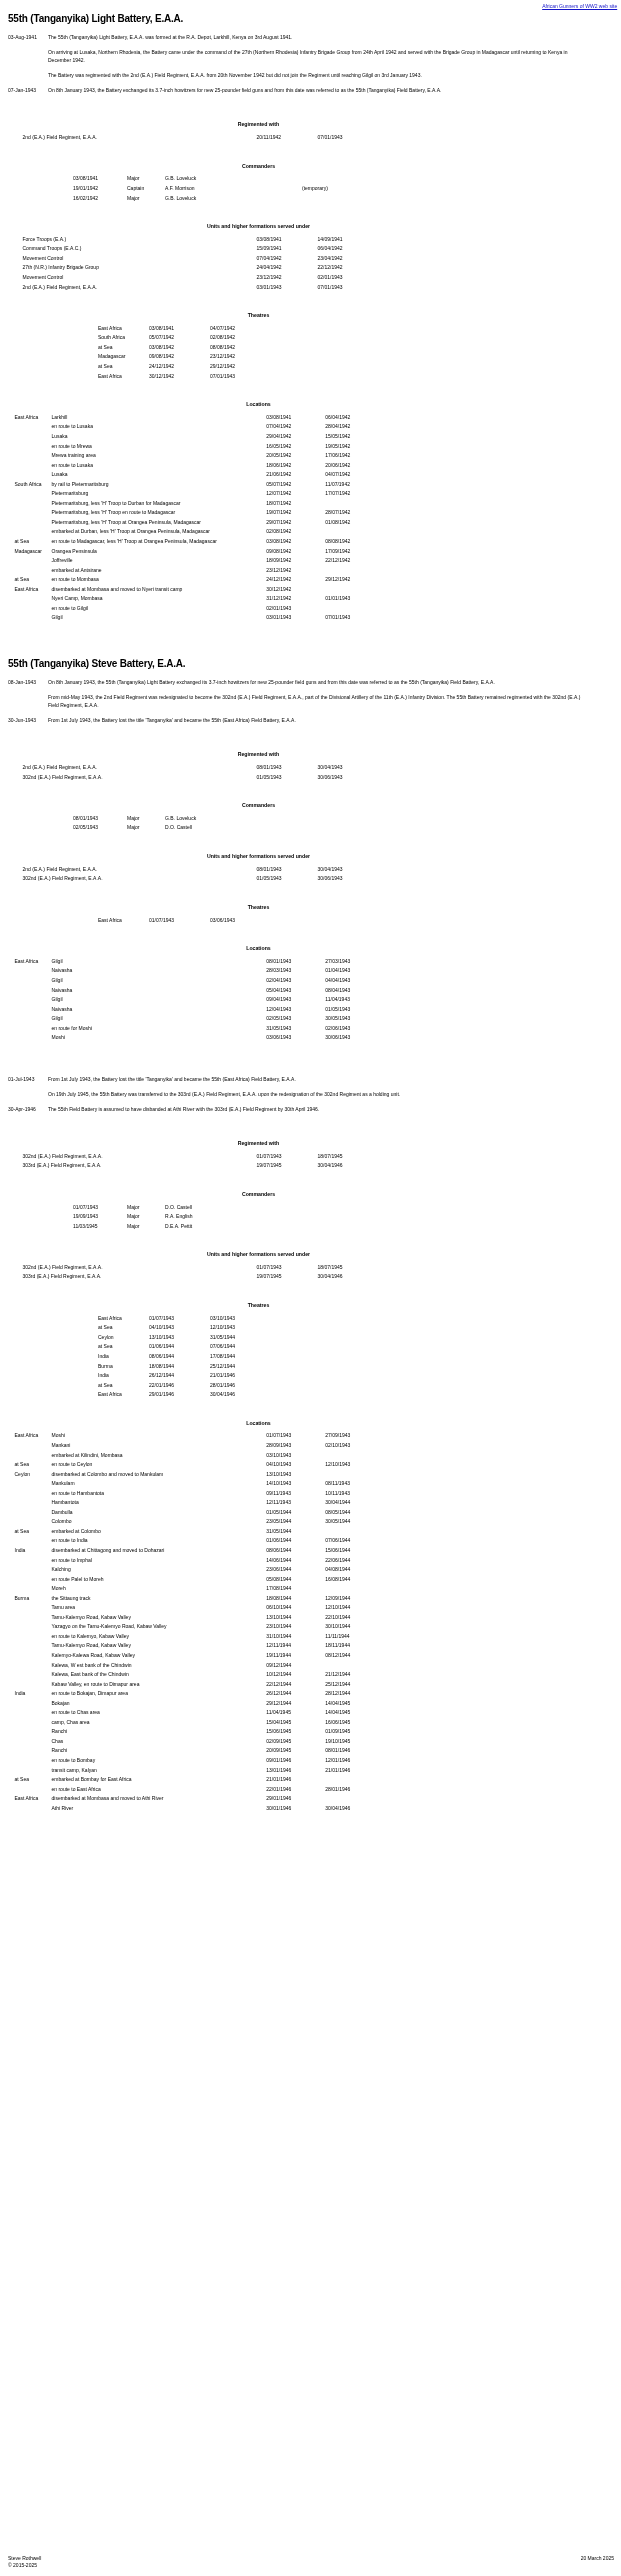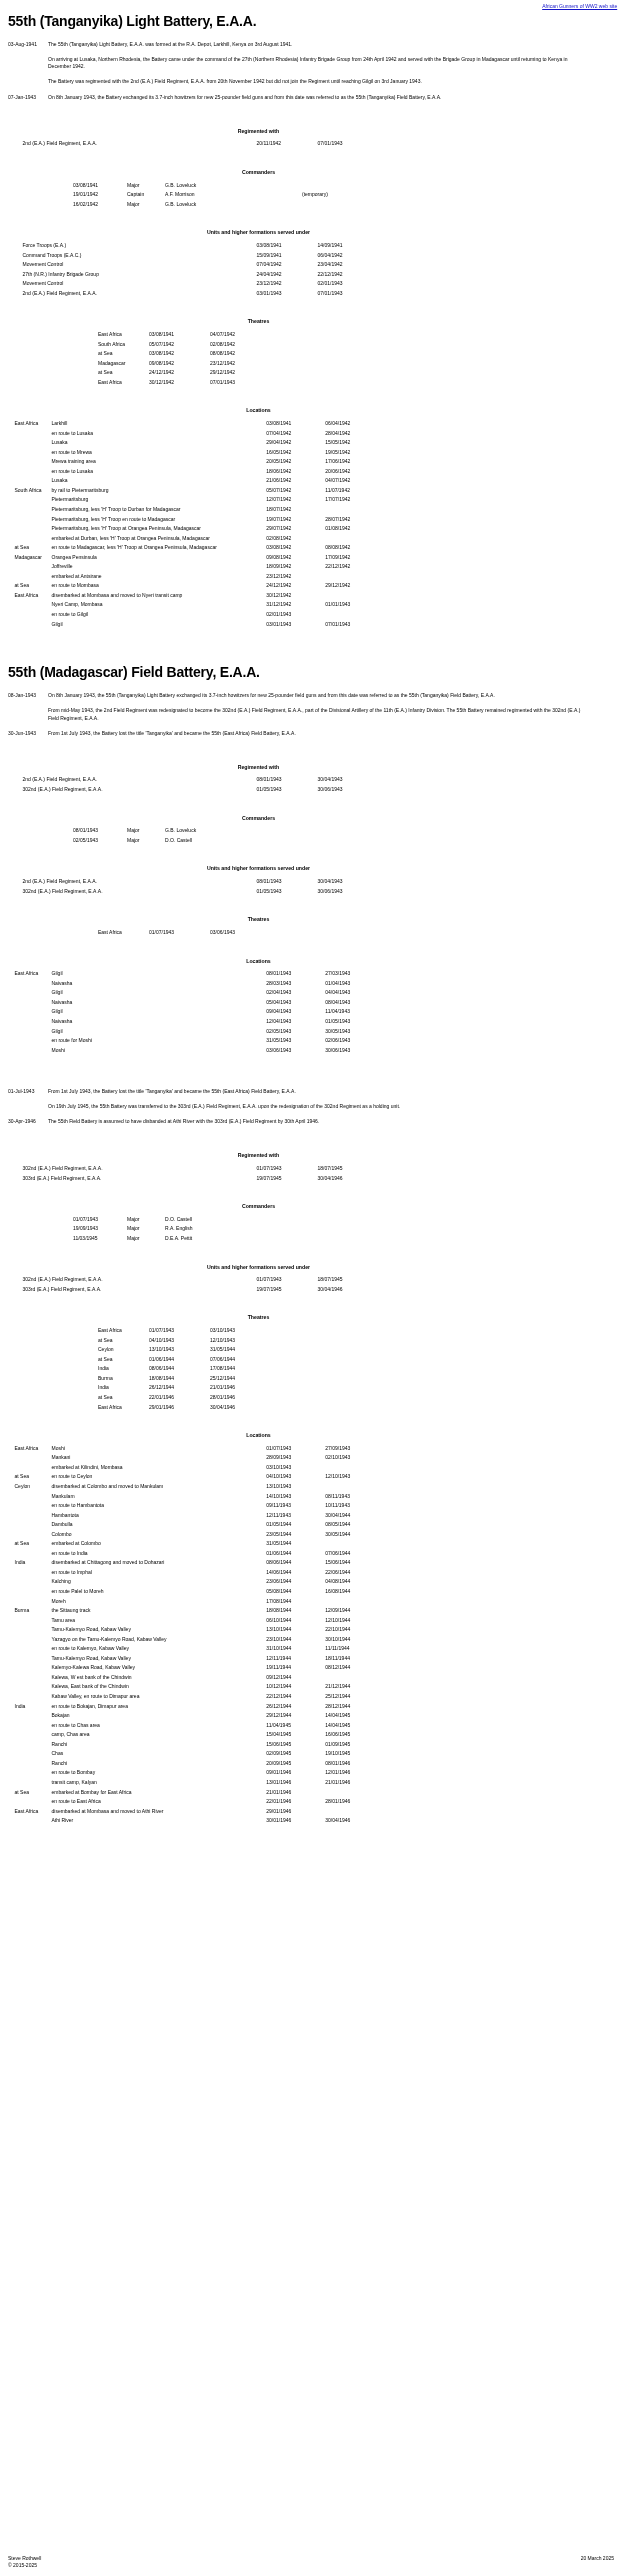--- a/index.html
+++ b/index.html
@@ -11,21 +11,21 @@
     line-height:1.55;
     -webkit-font-smoothing:antialiased;
   }
   .page{width:622px;min-height:2576px;position:relative;padding:0;box-sizing:border-box;}
   
   .toplink-wrap{text-align:right;padding:3.2px 4.8px 0 0;}
   .toplink{color:#1414c8;text-decoration:underline;font-size:5px;}
   
   .section{padding:0 8px 0 8px;}
   h1.sect-title{
-    font-size:14px;
+    font-size:10px;
     font-weight:bold;
     margin:0 0 8px 0;
     letter-spacing:-0.2px;
   }
   .spacer-lg{height:32px;}
   .spacer-md{height:18px;}
   
   .narr{display:flex;margin:0 0 7.3px 0;}
   .narr-date{width:40px;flex:0 0 40px;font-size:5px;}
   .narr-text{flex:1;font-size:5px;max-width:533px;}
@@ -335,21 +335,21 @@
               <td class="c-reg"></td>
               <td class="c-place">Gilgil</td>
               <td class="c-d1">03/01/1943</td>
               <td class="c-d2">07/01/1943</td>
             </tr>
           </tbody>
         </table>
         <div class="spacer-lg"></div>
       </div>
       <div class="section">
-        <h1 class="sect-title">55th (Madagascar) Field Battery, E.A.A.</h1>
+        <h1 class="sect-title">55th (Tanganyika) Steve Battery, E.A.A.</h1>
         <div class="narr">
           <div class="narr-date">08-Jan-1943</div>
           <div class="narr-text">On 8th January 1943, the 55th (Tanganyika) Light Battery exchanged its 3.7-inch howitzers for new 25-pounder field guns and from this date was referred to as the 55th (Tanganyika) Field Battery, E.A.A.</div>
         </div>
         <div class="narr-cont">From mid-May 1943, the 2nd Field Regiment was redesignated to become the 302nd (E.A.) Field Regiment, E.A.A., part of the Divisional Artillery of the 11th (E.A.) Infantry Division.   The 55th Battery remained regimented with the 302nd (E.A.) Field Regiment, E.A.A.</div>
         <div class="narr">
           <div class="narr-date">30-Jun-1943</div>
           <div class="narr-text">From 1st July 1943, the Battery lost the title 'Tanganyika' and became the 55th (East Africa) Field Battery, E.A.A.</div>
         </div>
         <div class="spacer-md"></div>

